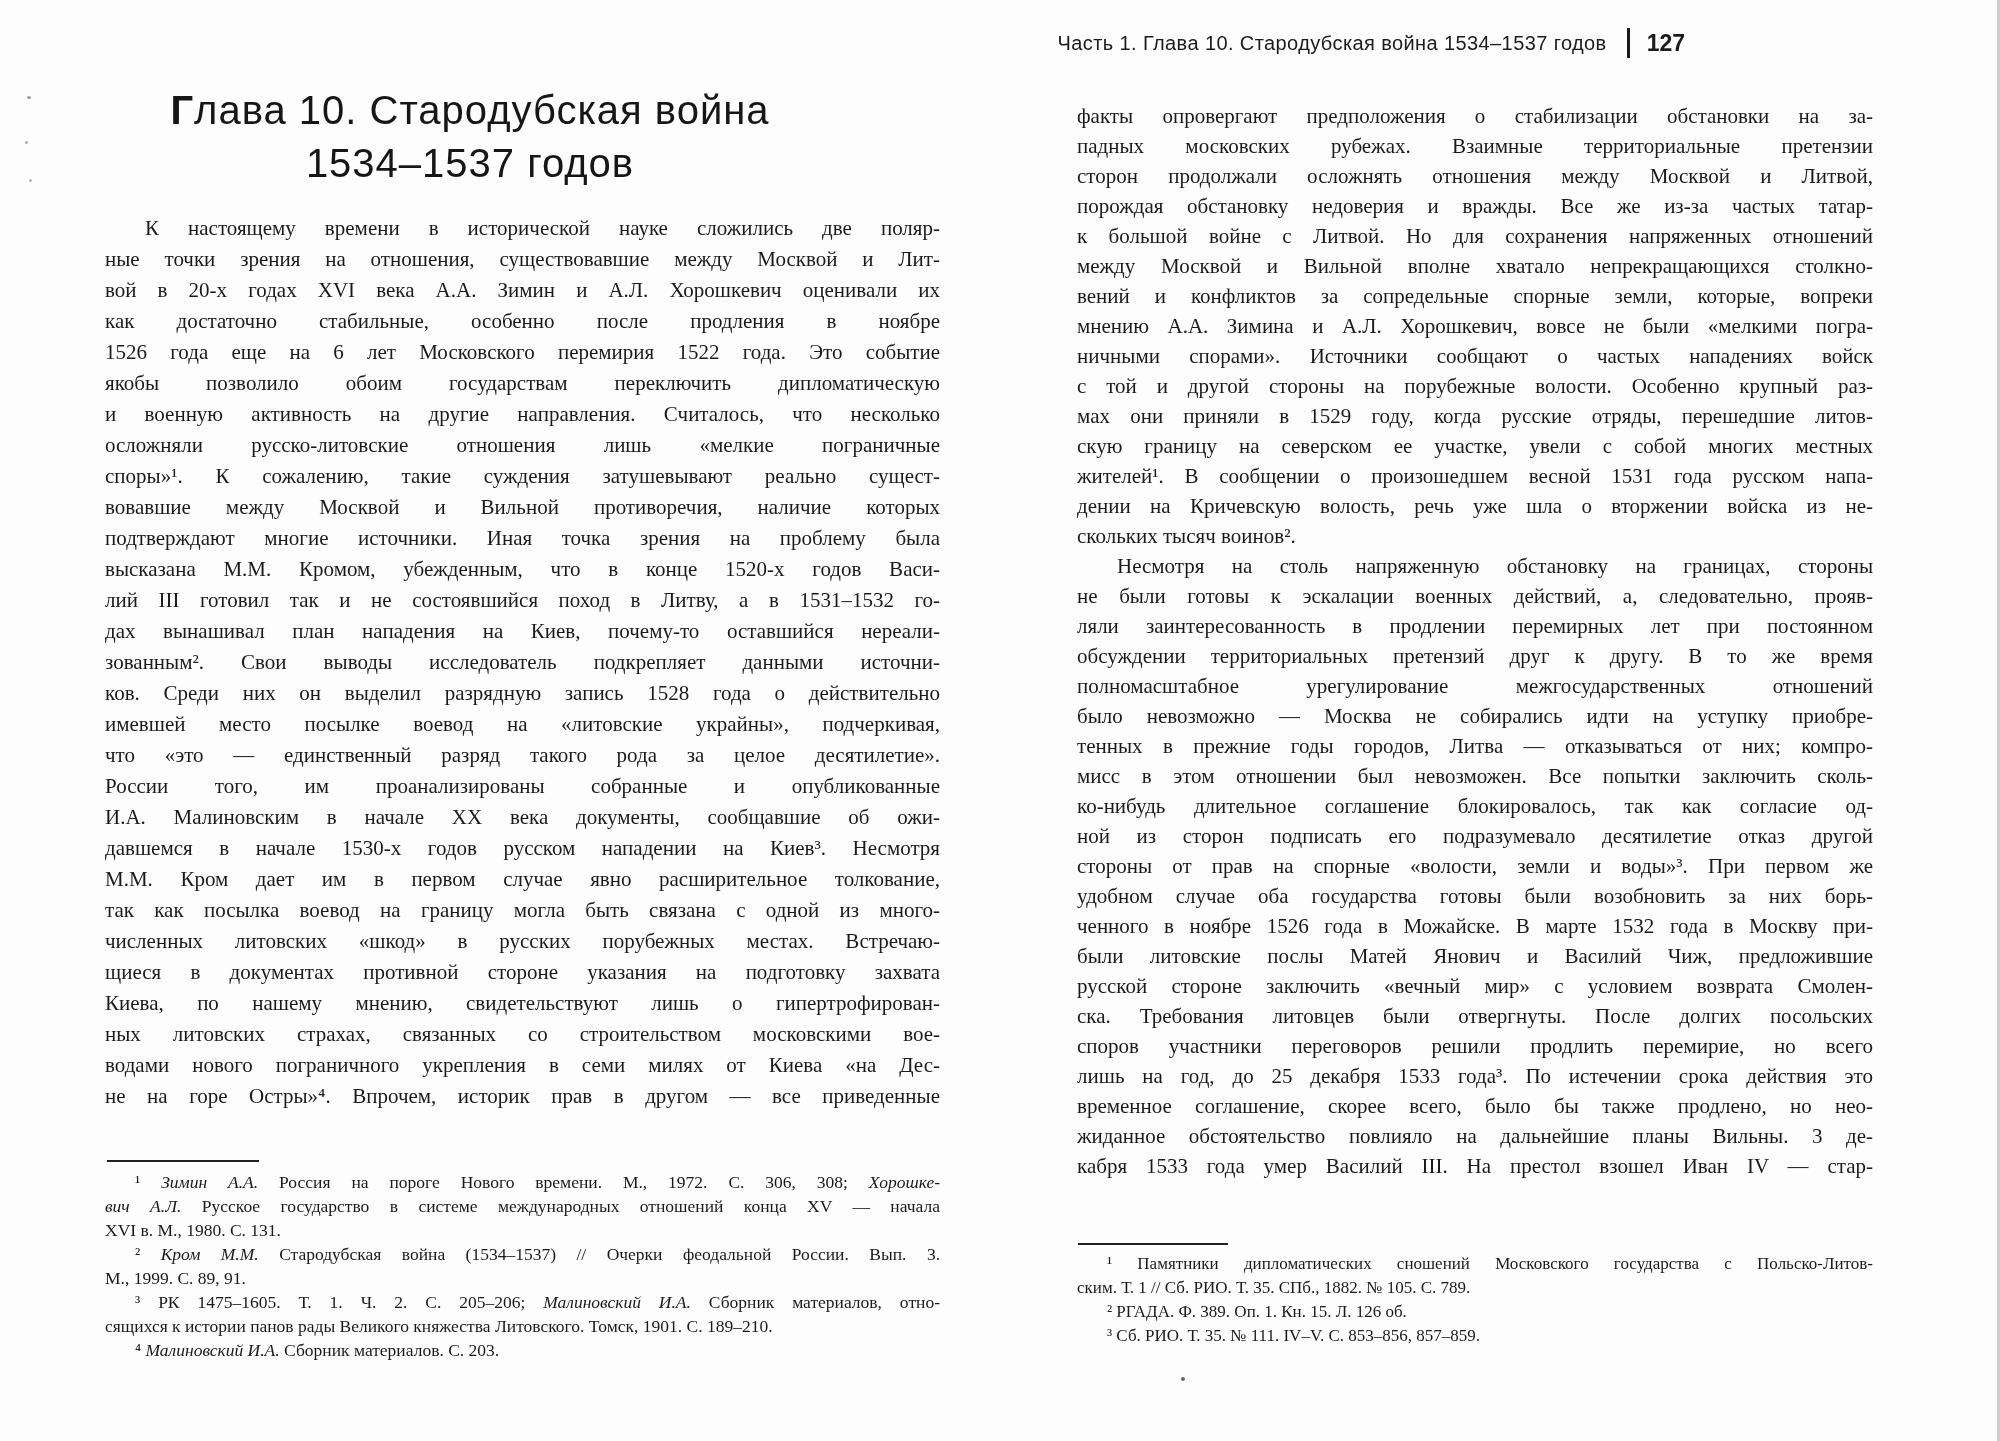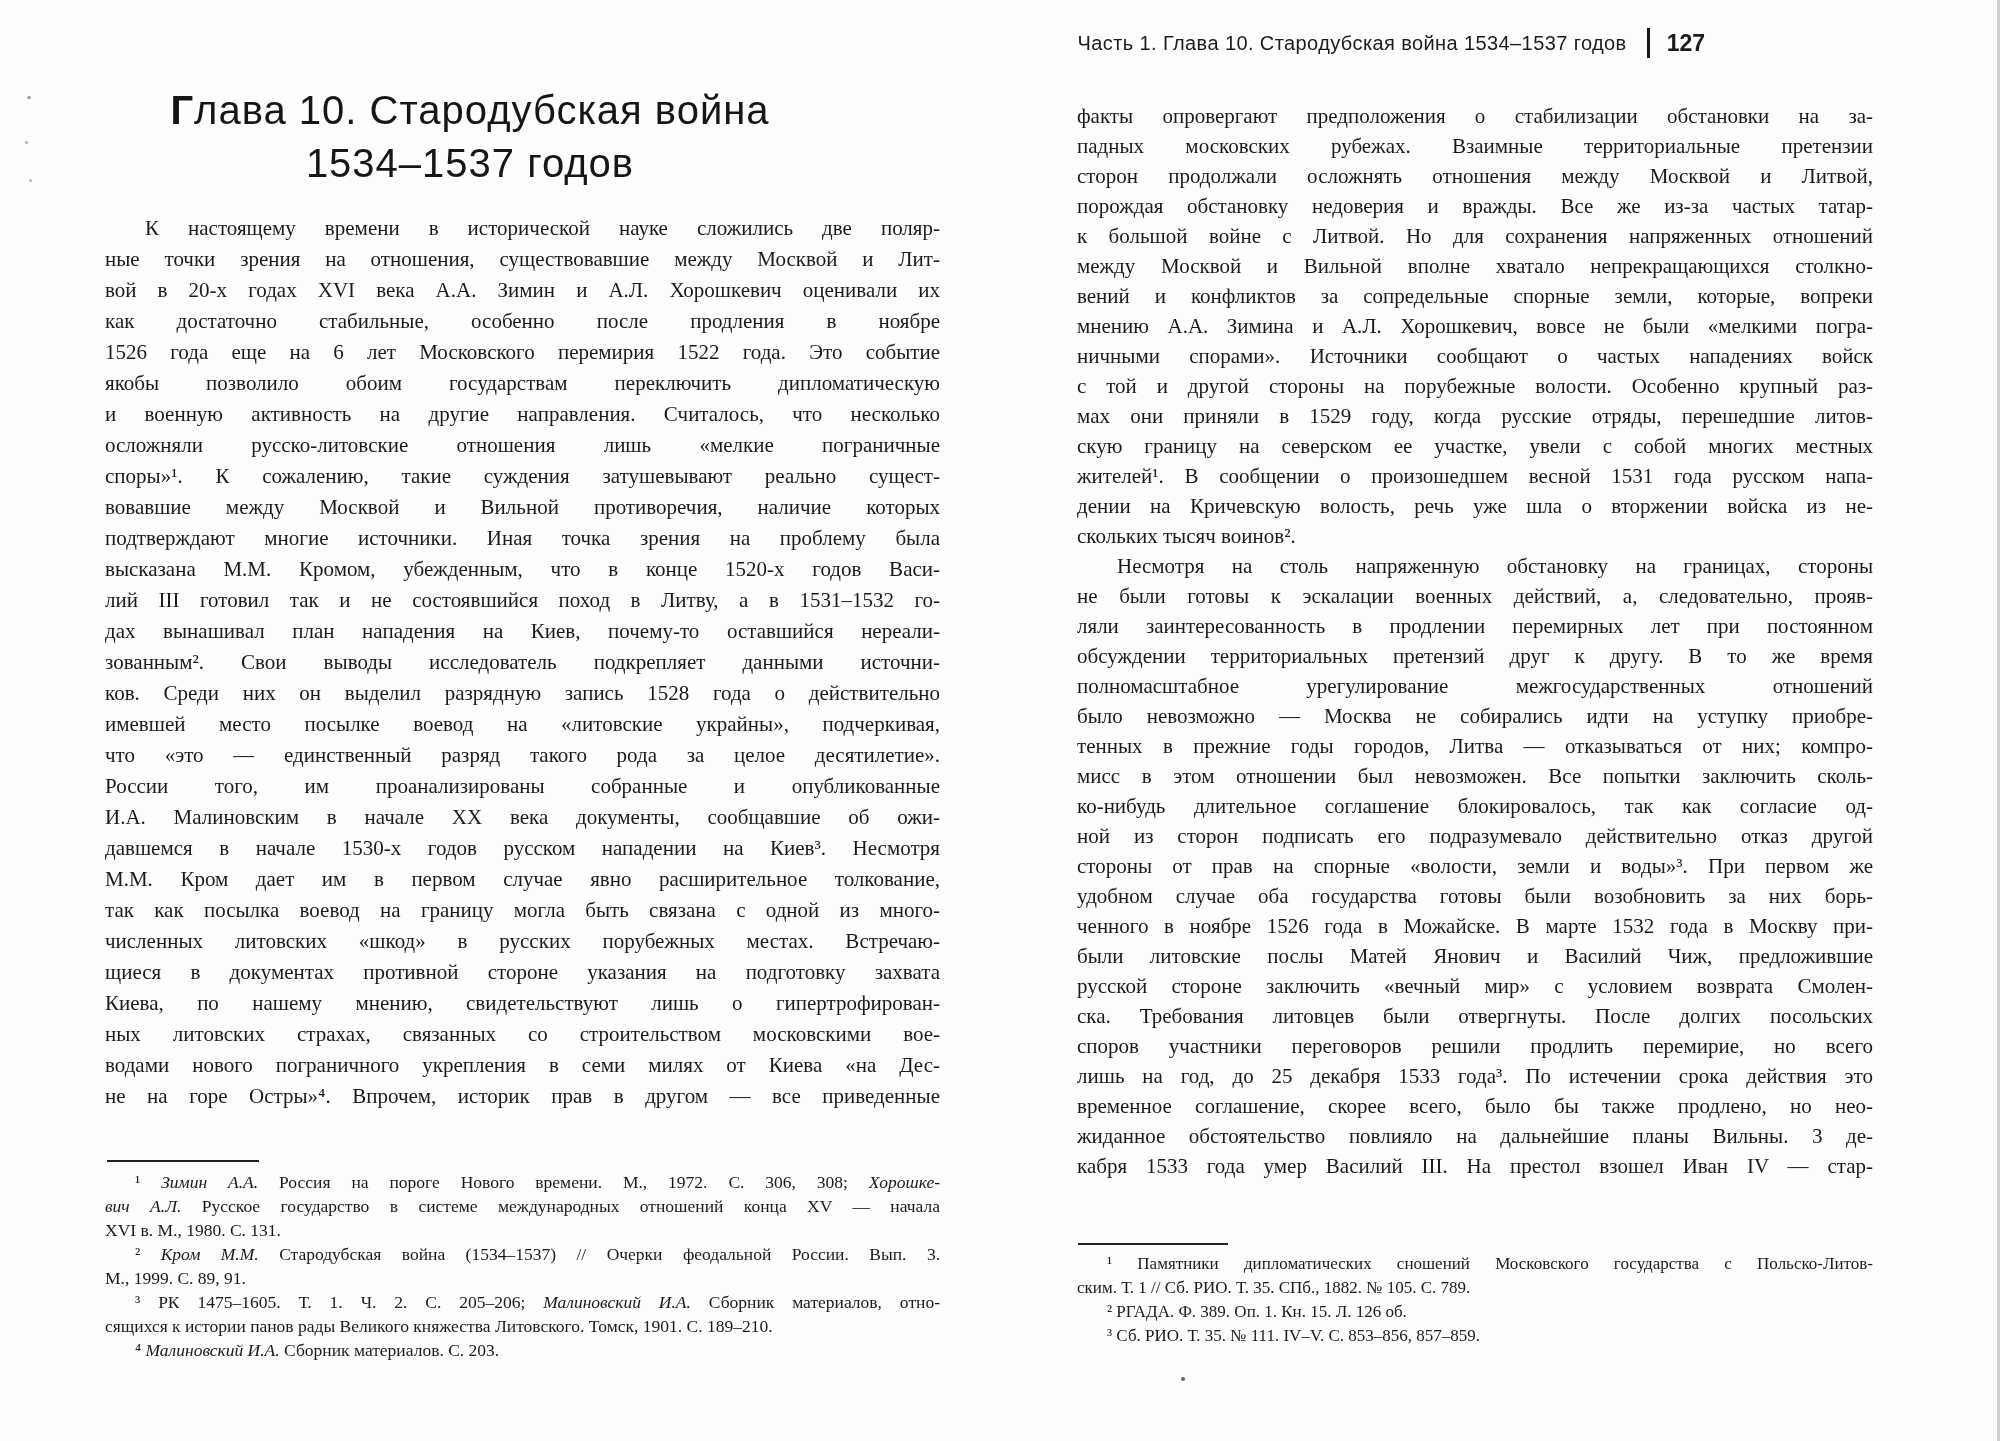--- a/index.html
+++ b/index.html
@@ -45,21 +45,21 @@
   .footnote-rule {
     position: absolute;
     height: 2px; background: #222;
   }
   .rule-left  { left: 107px;  top: 1160px; width: 152px; }
   .rule-right { left: 1078px; top: 1243px; width: 150px; }
 
   
   .running-head {
     position: absolute;
-    top: 28px; right: 295px;
+    top: 28px; right: 315px;
     display: flex;
     align-items: center;
     font-family: "Liberation Sans", "DejaVu Sans", sans-serif;
     color: #1c1c1c;
     white-space: nowrap;
   }
   .rh-text { font-size: 20px; letter-spacing: 0.4px; font-weight: 400; }
   .rh-divider {
     width: 3px; height: 30px; background: #1a1a1a;
     margin: 0 17px 0 20px;
@@ -197,21 +197,21 @@
       <div class="paragraph">
         <div class="line indent">Несмотря на столь напряженную обстановку на границах, стороны</div>
         <div class="line">не были готовы к эскалации военных действий, а, следовательно, прояв-</div>
         <div class="line">ляли заинтересованность в продлении перемирных лет при постоянном</div>
         <div class="line">обсуждении территориальных претензий друг к другу. В то же время</div>
         <div class="line">полномасштабное урегулирование межгосударственных отношений</div>
         <div class="line">было невозможно — Москва не собирались идти на уступку приобре-</div>
         <div class="line">тенных в прежние годы городов, Литва — отказываться от них; компро-</div>
         <div class="line">мисс в этом отношении был невозможен. Все попытки заключить сколь-</div>
         <div class="line">ко-нибудь длительное соглашение блокировалось, так как согласие од-</div>
-        <div class="line">ной из сторон подписать его подразумевало действительно отказ другой</div>
+        <div class="line">ной из сторон подписать его подразумевало десятилетие отказ другой</div>
         <div class="line">стороны от прав на спорные «волости, земли и воды»³. При первом же</div>
         <div class="line">удобном случае оба государства готовы были возобновить за них борь-</div>
         <div class="line">ченного в ноябре 1526 года в Можайске. В марте 1532 года в Москву при-</div>
         <div class="line">были литовские послы Матей Янович и Василий Чиж, предложившие</div>
         <div class="line">русской стороне заключить «вечный мир» с условием возврата Смолен-</div>
         <div class="line">ска. Требования литовцев были отвергнуты. После долгих посольских</div>
         <div class="line">споров участники переговоров решили продлить перемирие, но всего</div>
         <div class="line">лишь на год, до 25 декабря 1533 года³. По истечении срока действия это</div>
         <div class="line">временное соглашение, скорее всего, было бы также продлено, но нео-</div>
         <div class="line">жиданное обстоятельство повлияло на дальнейшие планы Вильны. 3 де-</div>

